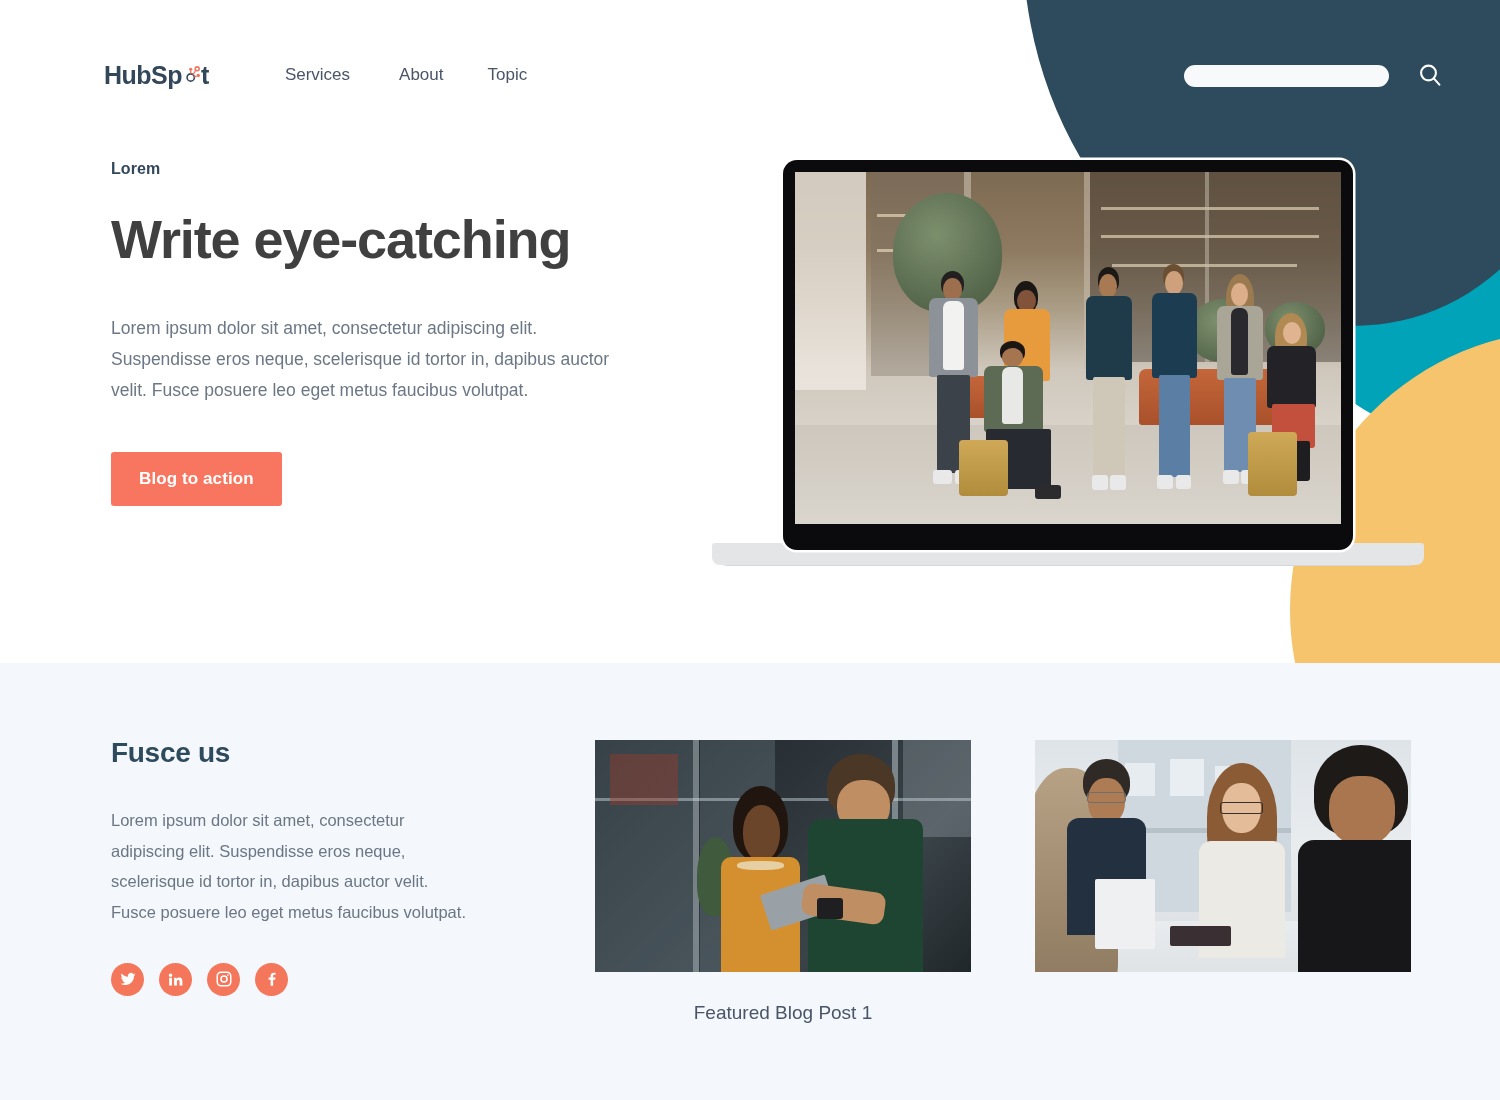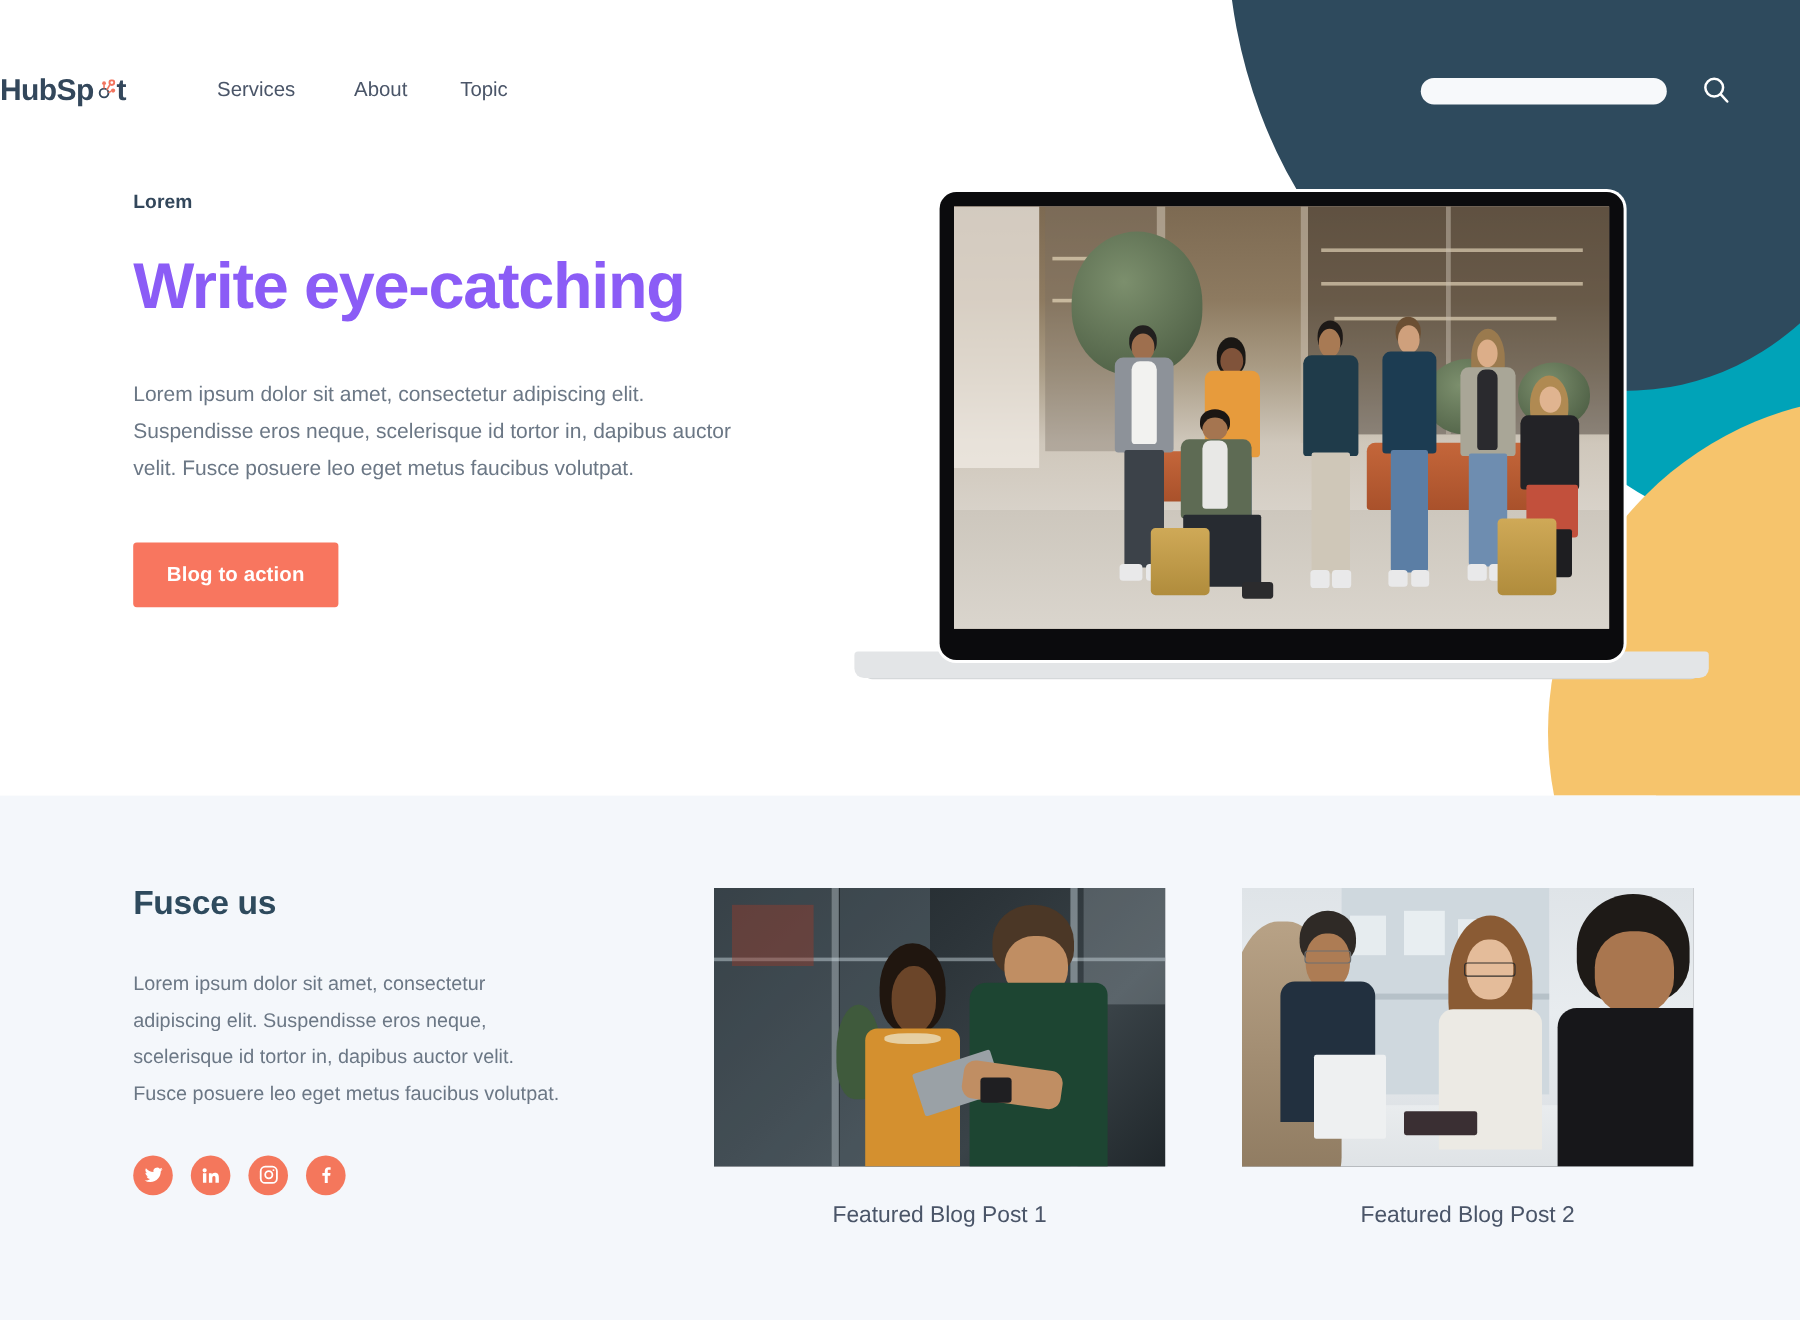--- a/index.html
+++ b/index.html
@@ -59,20 +59,21 @@
   }
 
   
   .navbar {
     position:absolute; left:0; top:0;
     width:1500px; height:150px;
     display:flex; align-items:center;
     z-index:40;
   }
   .logo {
+    margin-left:104px;
     display:flex; align-items:center;
     height:34px;
   }
   .logo-text {
     font-size:25px; font-weight:bold;
     color:#33475B; letter-spacing:-0.5px;
     line-height:1;
   }
   .logo-sprocket { position:relative; width:19px; height:19px; display:inline-block; margin:0 0px; }
   .nav-links {
@@ -109,21 +110,21 @@
     position:absolute; left:111px; top:160px;
     width:620px; z-index:30;
   }
   .topic-label {
     font-size:16px; font-weight:bold;
     color:#33475B; margin-bottom:30px;
     letter-spacing:0.1px;
   }
   .headline {
     font-size:54px; font-weight:bold;
-    color:#8b5cf6; line-height:1.16;
+    color:#404040; line-height:1.16;
     letter-spacing:-1.1px;
     margin-bottom:42px;
   }
   .hero-body {
     font-size:17.5px; color:#6B7785;
     line-height:1.79; width:530px;
     margin-bottom:45px;
   }
   .cta-button {
     display:inline-block;
@@ -508,14 +509,13 @@
         <div style="position:absolute;left:12%;top:0;width:74%;height:40%;border-radius:50% 50% 38% 38%;background:#1e1a17;"></div>
         <div style="position:absolute;left:24%;top:14%;width:52%;height:30%;border-radius:44%;background:#a9764f;"></div>
         <div style="position:absolute;left:0;top:42%;width:100%;height:58%;border-radius:16px 10px 0 0;background:#17171a;"></div>
       </div>
 
       <div style="position:absolute;left:16%;top:60%;width:16%;height:30%;background:#eef0f1;border-radius:2px;"></div>
 
       <div style="position:absolute;left:36%;top:80%;width:16%;height:9%;background:#3a2f33;border-radius:2px;"></div>
     </div>
   </div>
-  <div class="blog-caption">Featured Blog Post 2</div>
 </div>
 
 </body></html>

